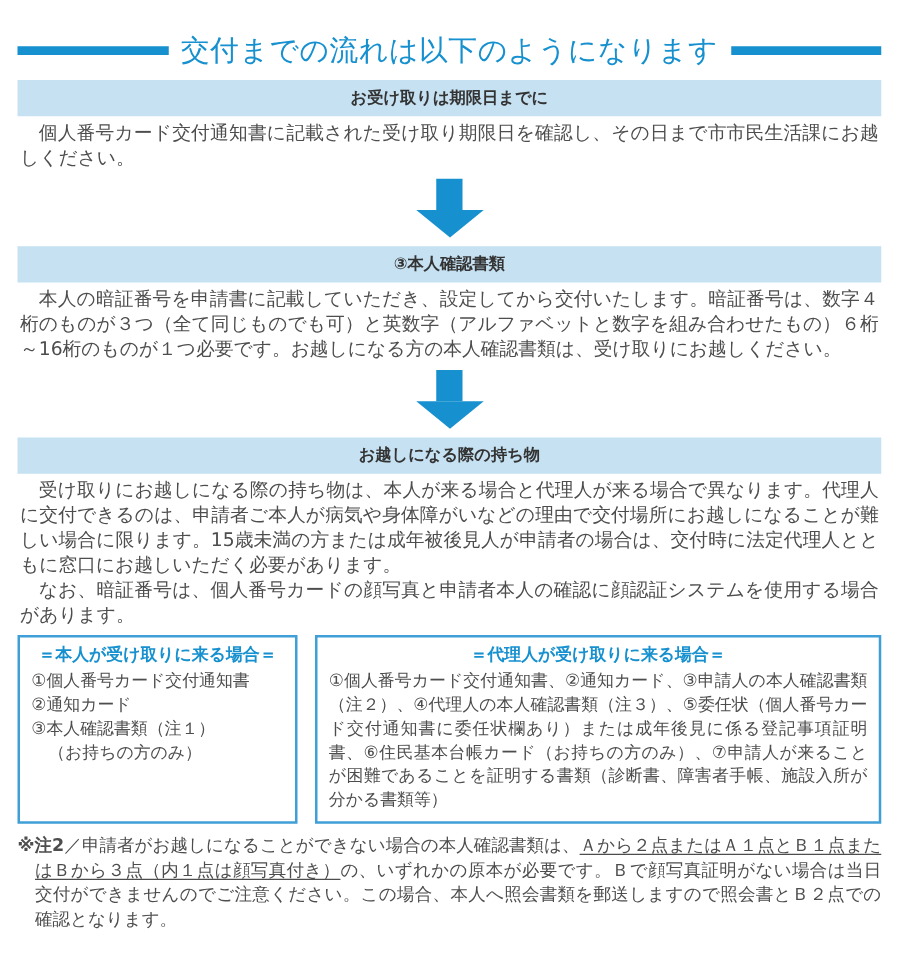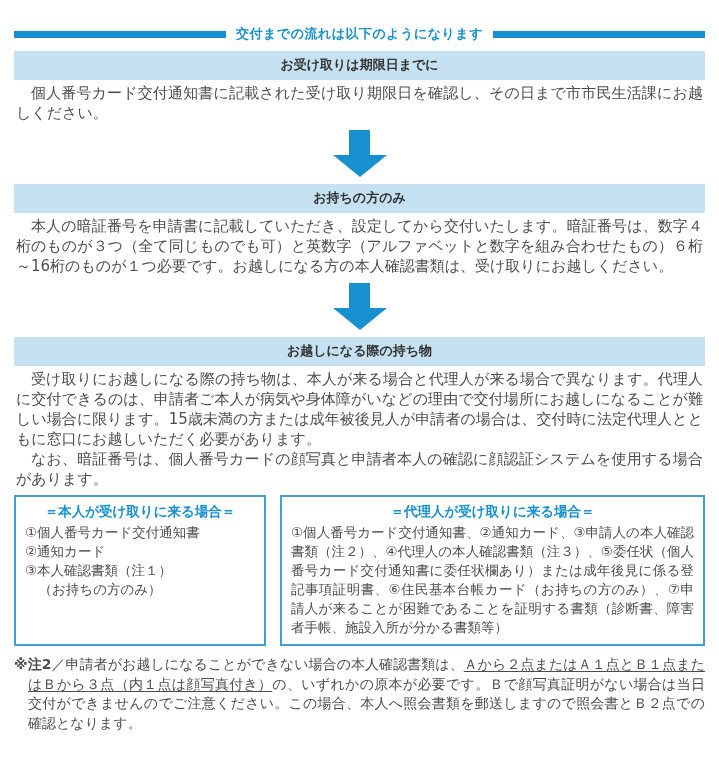--- a/index.html
+++ b/index.html
@@ -14,21 +14,21 @@
   body{
     width:719px;height:768px;
     font-family:"DejaVu Sans","Liberation Sans",sans-serif;
     color:var(--text);
   }
   .page{width:719px;height:768px;padding:25px 14px 0;overflow:hidden;}
 
   .title-row{display:flex;align-items:center;gap:10px;margin-bottom:8px;}
   .title-rule{flex:1;height:7px;background:var(--accent);}
   .page-title{
-    font-size:13px;font-weight:bold;color:var(--accent);
+    font-size:23px;font-weight:normal;color:var(--accent);
     white-space:nowrap;letter-spacing:0.5px;
   }
 
   .sec-header{
     background:var(--header-bg);text-align:center;
     font-size:13px;font-weight:bold;color:var(--heading-text);
     padding:5px 0 6px;
   }
   .sec-body{margin:3px 2px 0;font-size:15px;line-height:20px;text-align:justify;}
   .para{text-indent:1em;}
@@ -41,21 +41,21 @@
     border-right:27px solid transparent;
     border-top:22px solid var(--accent);
   }
 
   .boxes{display:flex;gap:14px;margin-top:6px;align-items:stretch;}
   .box{
     border:2px solid var(--box-border);
     padding:5px 9px 7px;
     font-size:13.5px;line-height:19px;
   }
-  .box-left{width:252px;flex:none;}
+  .box-left{width:224px;flex:none;}
   .box-right{flex:1;text-align:justify;}
   .box-heading{text-align:center;color:var(--accent);font-weight:bold;margin-bottom:2px;}
 
   .notes{margin-top:9px;font-size:14px;line-height:19.5px;}
   .note{padding-left:14px;text-indent:-14px;text-align:justify;}
   .seg-u{text-decoration:underline;text-underline-offset:2px;}
   .seg-b{font-weight:bold;}
 </style>
 </head>
 <body>
@@ -74,21 +74,21 @@
       <div class="para">個人番号カード交付通知書に記載された受け取り期限日を確認し、その日まで市市民生活課にお越しください。</div>
     </div>
   </div>
 
   <div class="arrow">
     <div class="arrow-stem"></div>
     <div class="arrow-head"></div>
   </div>
 
   <div class="section">
-    <div class="sec-header">お持ちの方のみ</div>
+    <div class="sec-header">③本人確認書類</div>
     <div class="sec-body">
       <div class="para">本人の暗証番号を申請書に記載していただき、設定してから交付いたします。暗証番号は、数字４桁のものが３つ（全て同じものでも可）と英数字（アルファベットと数字を組み合わせたもの）６桁～16桁のものが１つ必要です。お越しになる方の本人確認書類は、受け取りにお越しください。</div>
     </div>
   </div>
 
   <div class="arrow">
     <div class="arrow-stem"></div>
     <div class="arrow-head"></div>
   </div>
 

